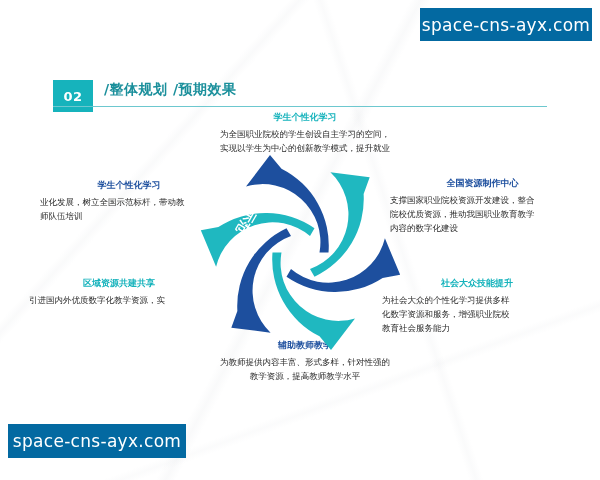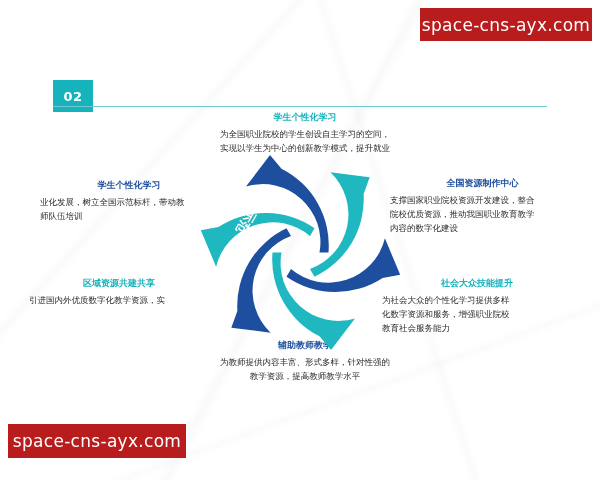--- a/index.html
+++ b/index.html
@@ -61,35 +61,36 @@
 
   
   .ring{position:absolute;left:198px;top:150px;width:205px;height:205px;}
   .ring svg{display:block;}
   .arrow-label{
     font-size:13px;font-weight:bold;fill:#ffffff;
     font-family:"DejaVu Sans","Liberation Sans",sans-serif;
   }
   
   .wm{
-    position:absolute;background:#b91c1c;color:#ffffff;
+    position:absolute;background:#0369a1;color:#ffffff;
     font-family:"DejaVu Sans","Liberation Sans",sans-serif;
     display:flex;align-items:center;justify-content:center;
     letter-spacing:.3px;
   }
   #wm-top{right:8px;top:8px;width:172px;height:33px;font-size:17px;}
   #wm-bottom{left:8px;bottom:22px;width:178px;height:34px;font-size:17px;}
 </style>
 </head>
 <body>
 
 <div class="texture"></div>
 
 <div class="header">
   <div class="badge">02</div>
+  <div class="head-title">/整体规划 /预期效果</div>
   <div class="head-rule"></div>
 </div>
 
 <div class="block ta-c" id="blk-top">
   <div class="b-title t-teal">学生个性化学习</div>
   <div class="b-line">为全国职业院校的学生创设自主学习的空间，</div>
   <div class="b-line">实现以学生为中心的创新教学模式，提升就业</div>
 </div>
 
 <div class="block ta-l" id="blk-tl">

